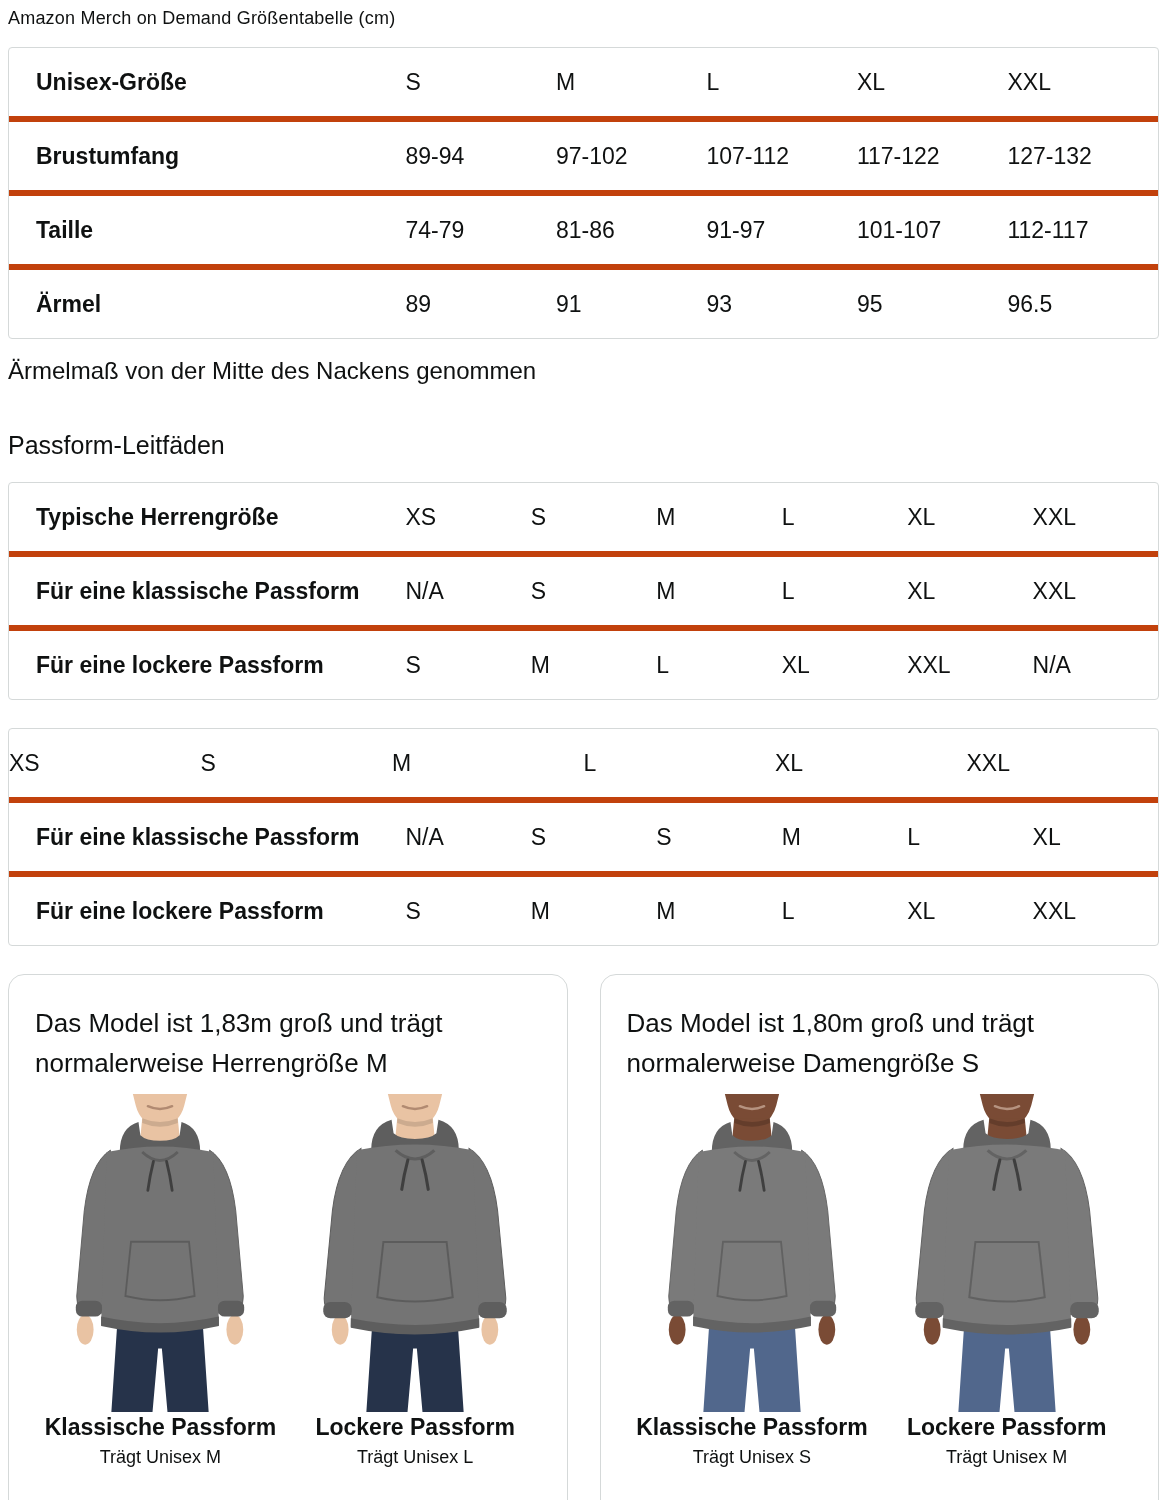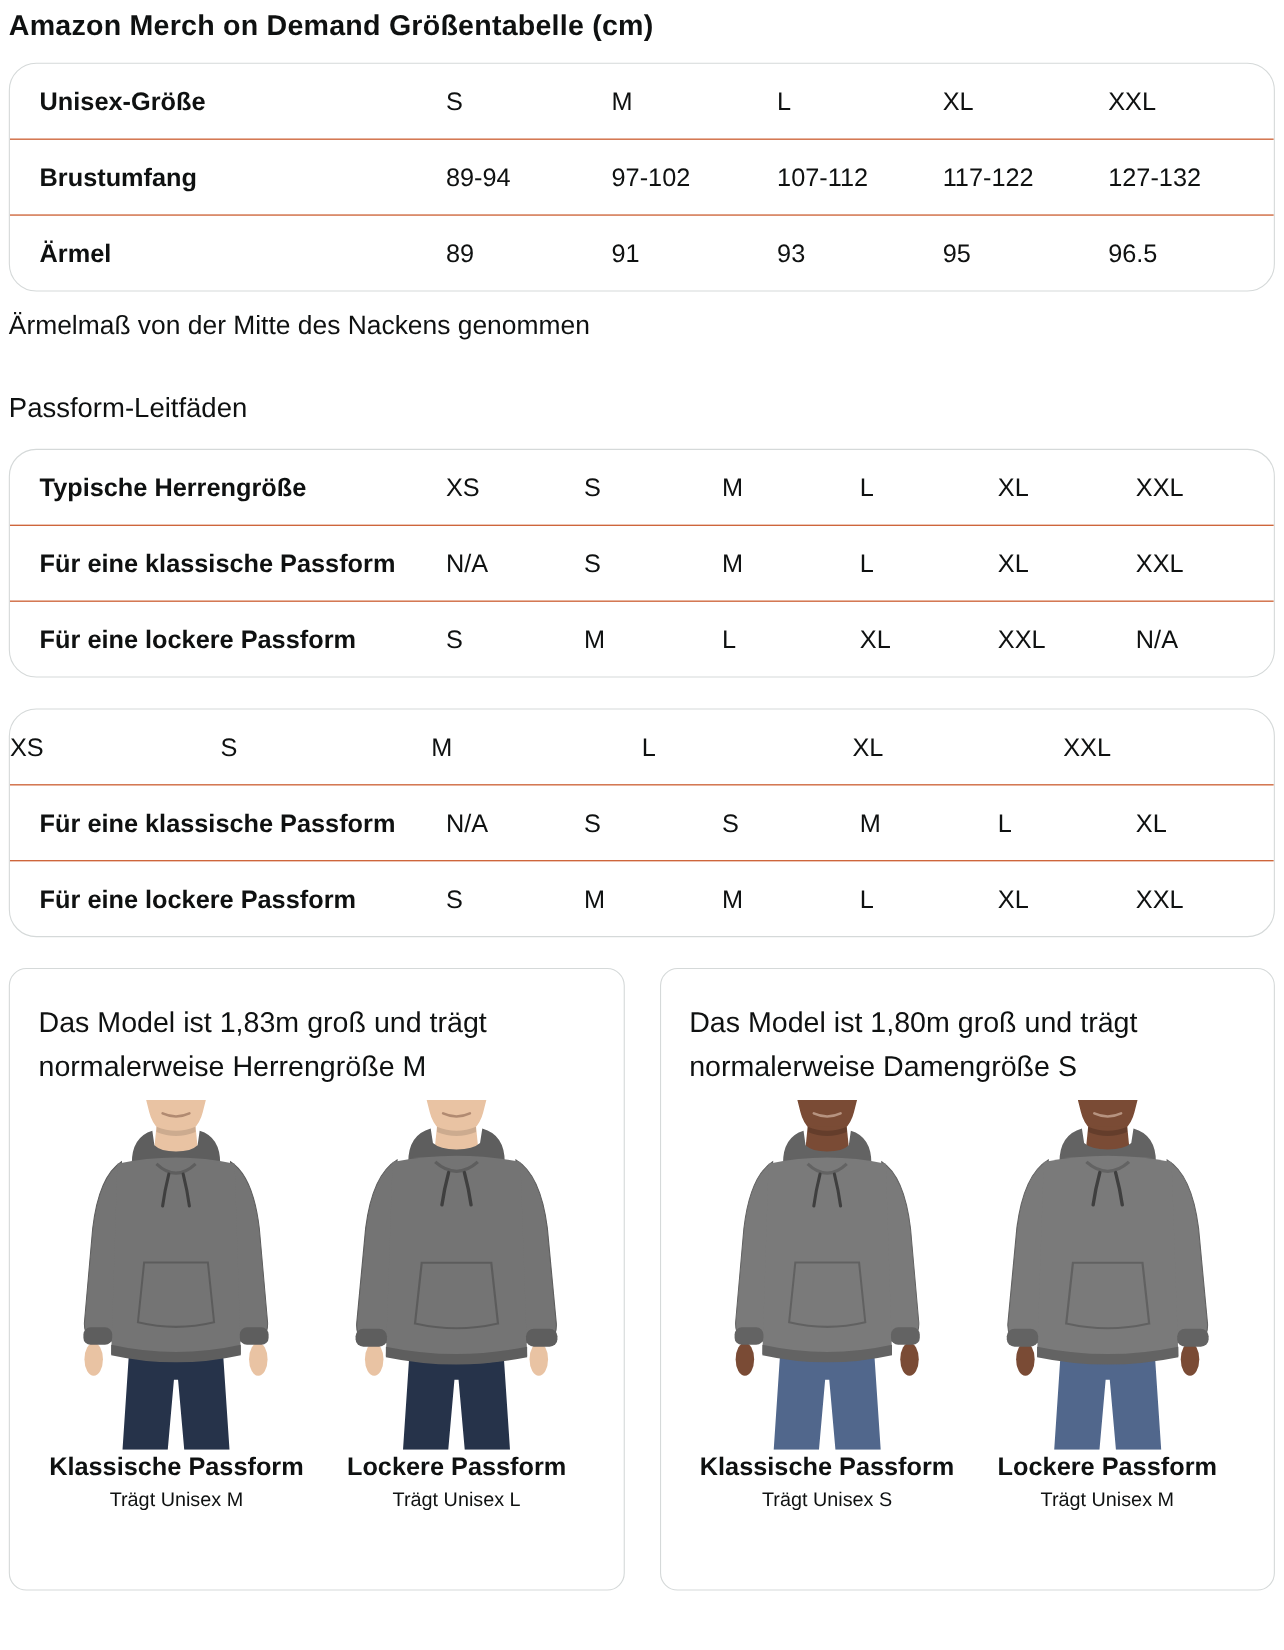--- a/index.html
+++ b/index.html
@@ -2,25 +2,25 @@
 <html><head>
 <meta charset="utf-8">
 <style>
   html,body{margin:0;padding:0;background:#fff;}
   body{
     width:1167px;height:1500px;overflow:hidden;box-sizing:border-box;
     padding:4px 8px 0 8px;
     font-family:"Liberation Sans","DejaVu Sans",sans-serif;
     color:#0f1111;
   }
-  .page-title{font-size:26px;font-weight:700;margin:4px 0 18px 0;letter-spacing:.2px;}
+  .page-title{font-size:18px;font-weight:400;margin:4px 0 18px 0;letter-spacing:.2px;}
   .table-card{
-    border:1px solid #d5d9d9;border-radius:25px;background:#fff;overflow:hidden;
+    border:1px solid #d5d9d9;border-radius:4px;background:#fff;overflow:hidden;
   }
-  .trow{display:flex;align-items:center;height:68px;border-top:1px solid #c2410c;}
+  .trow{display:flex;align-items:center;height:68px;border-top:6px solid #c2410c;}
   .trow:first-child{border-top:none;}
   .tlabel{width:34.5%;box-sizing:border-box;padding-left:27px;font-weight:700;font-size:23px;}
   .tcell{flex:1;font-size:23px;}
   .fit-note{font-size:24px;margin:18px 0 0 0;}
   .fit-heading{font-size:25px;font-weight:400;margin:46px 0 22px 0;}
   .table-gap{margin-top:28px;}
   .cards-row{display:flex;gap:32px;margin-top:28px;}
   .model-card{
     flex:1;border:1px solid #d5d9d9;border-radius:16px;background:#fff;
     box-sizing:border-box;padding:28px 24px 16px 24px;height:566px;overflow:hidden;
@@ -50,20 +50,28 @@
   </div>
   <div class="trow">
     <div class="tlabel">Brustumfang</div>
     <div class="tcell">89-94</div>
     <div class="tcell">97-102</div>
     <div class="tcell">107-112</div>
     <div class="tcell">117-122</div>
     <div class="tcell">127-132</div>
   </div>
   <div class="trow">
+    <div class="tlabel">Taille</div>
+    <div class="tcell">74-79</div>
+    <div class="tcell">81-86</div>
+    <div class="tcell">91-97</div>
+    <div class="tcell">101-107</div>
+    <div class="tcell">112-117</div>
+  </div>
+  <div class="trow">
     <div class="tlabel">Ärmel</div>
     <div class="tcell">89</div>
     <div class="tcell">91</div>
     <div class="tcell">93</div>
     <div class="tcell">95</div>
     <div class="tcell">96.5</div>
   </div>
 </div>
 
 <div class="fit-note">Ärmelmaß von der Mitte des Nackens genommen</div>

